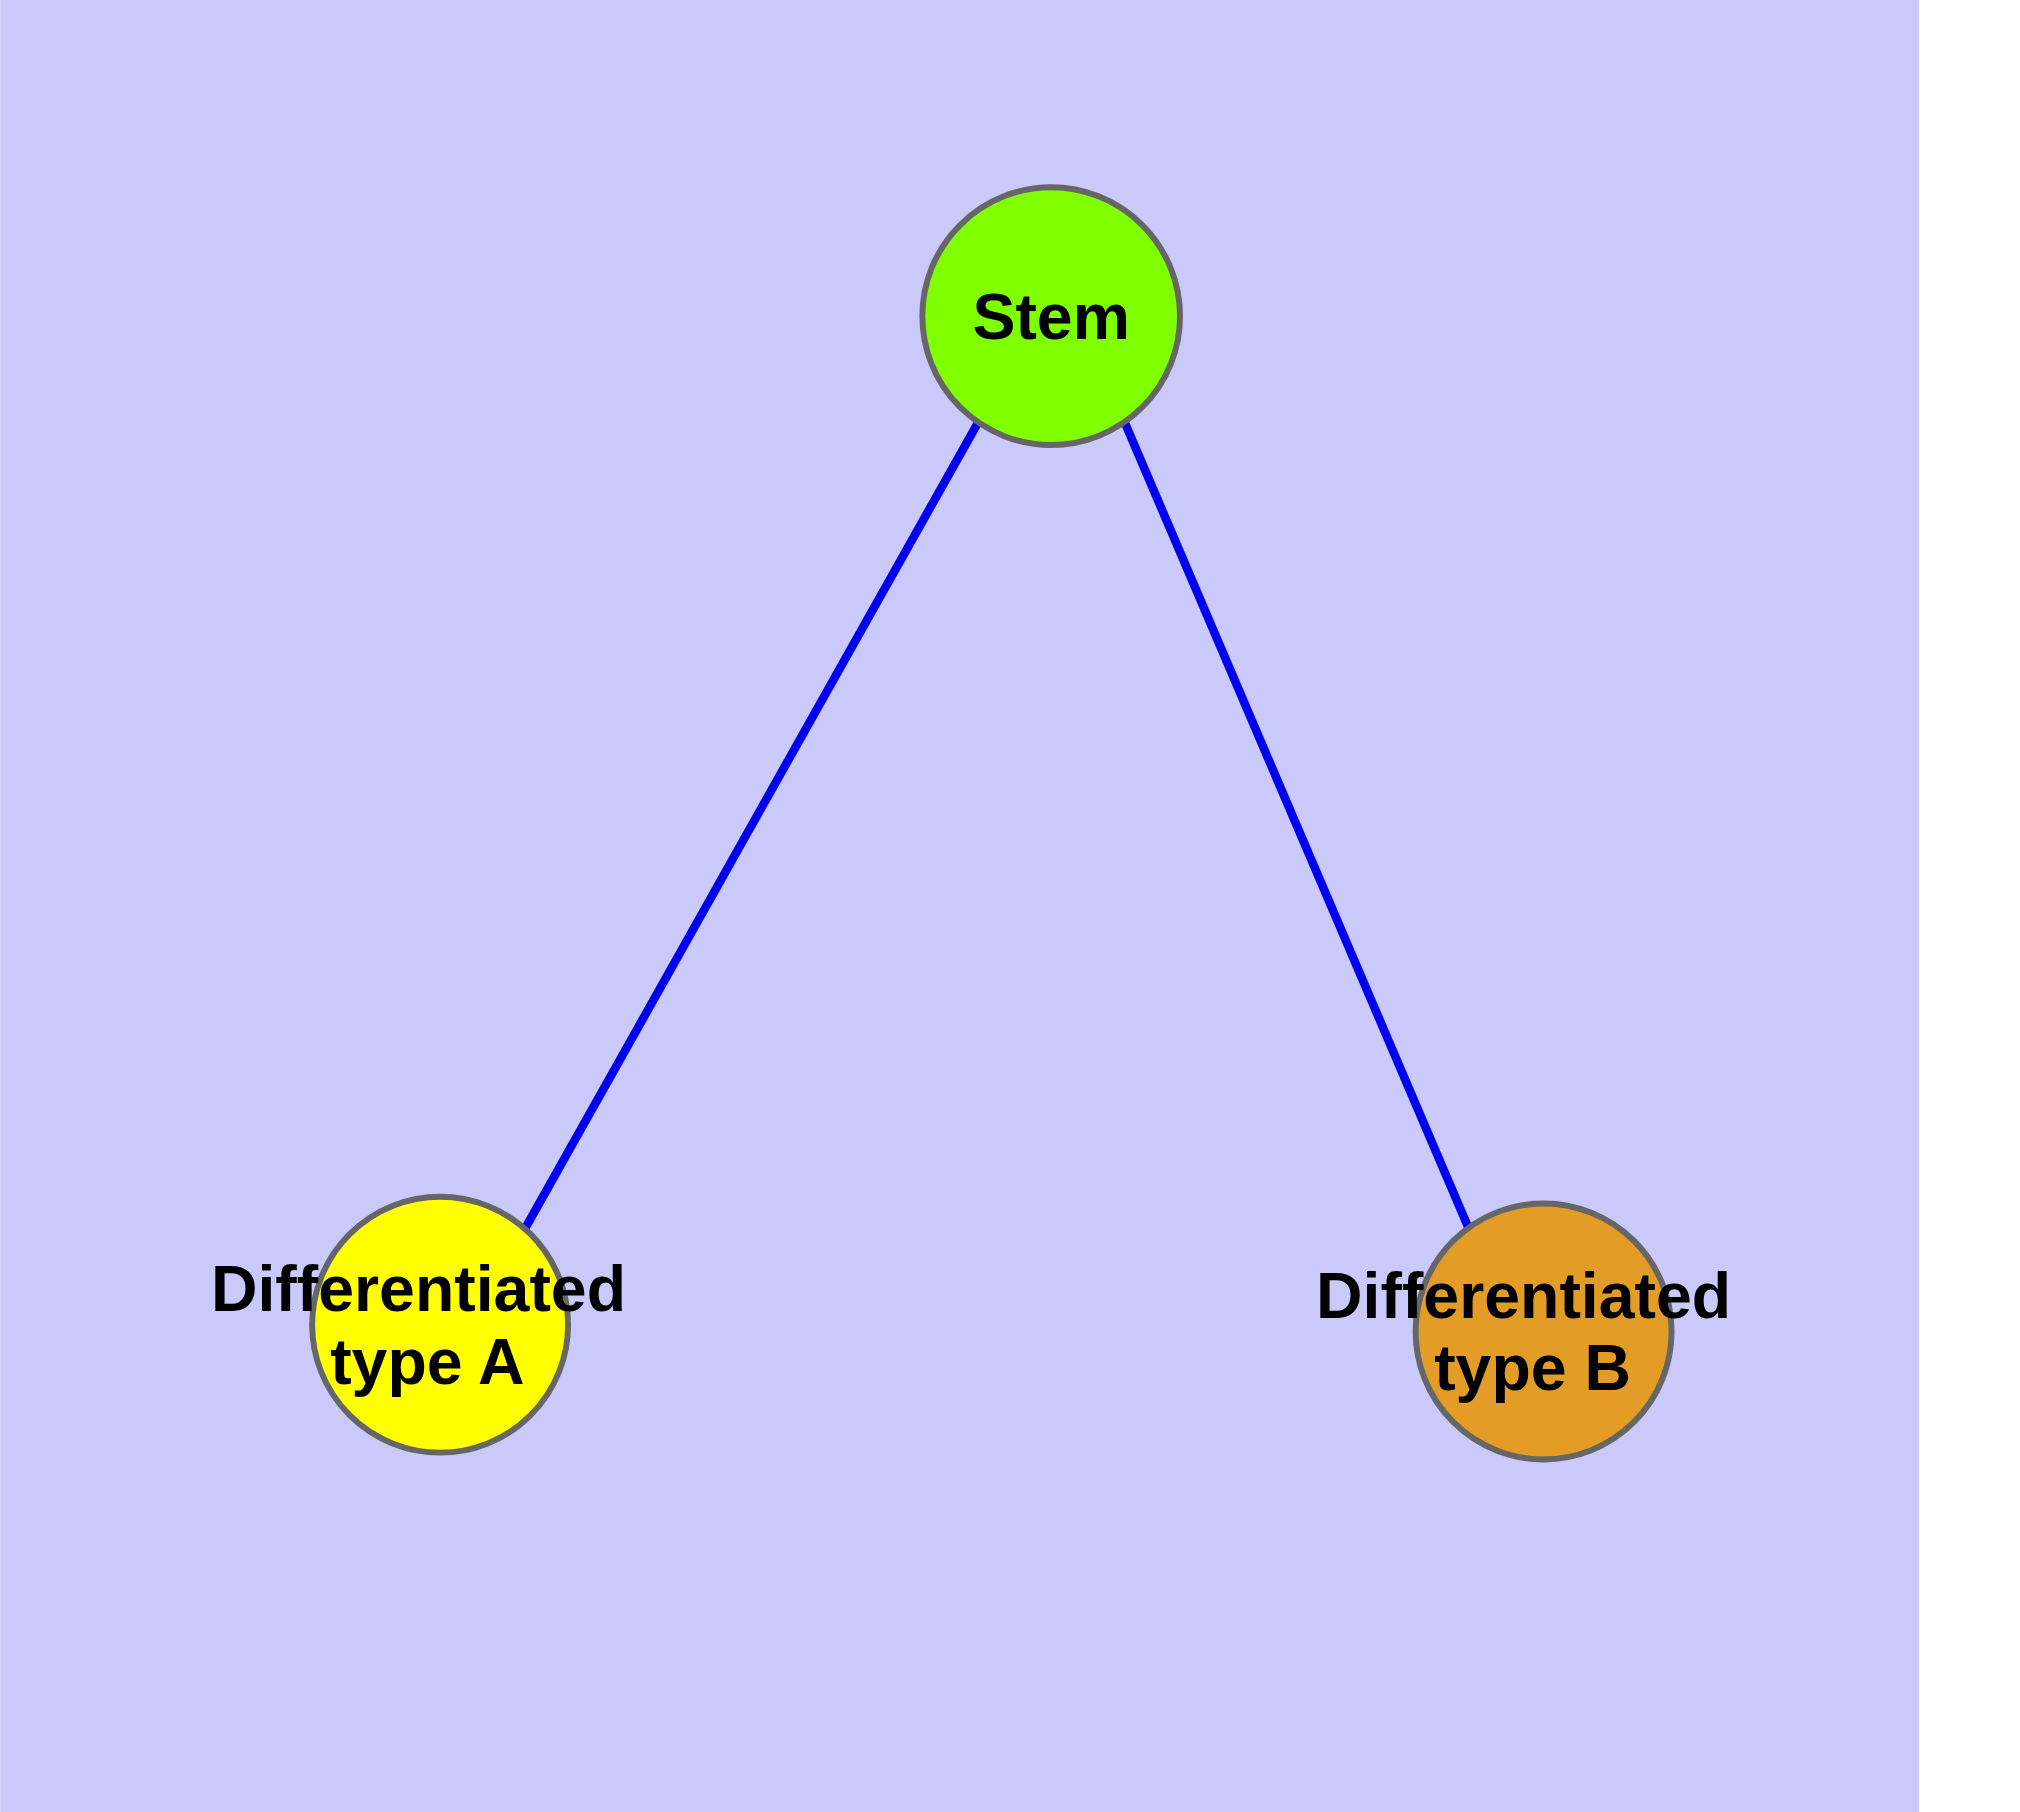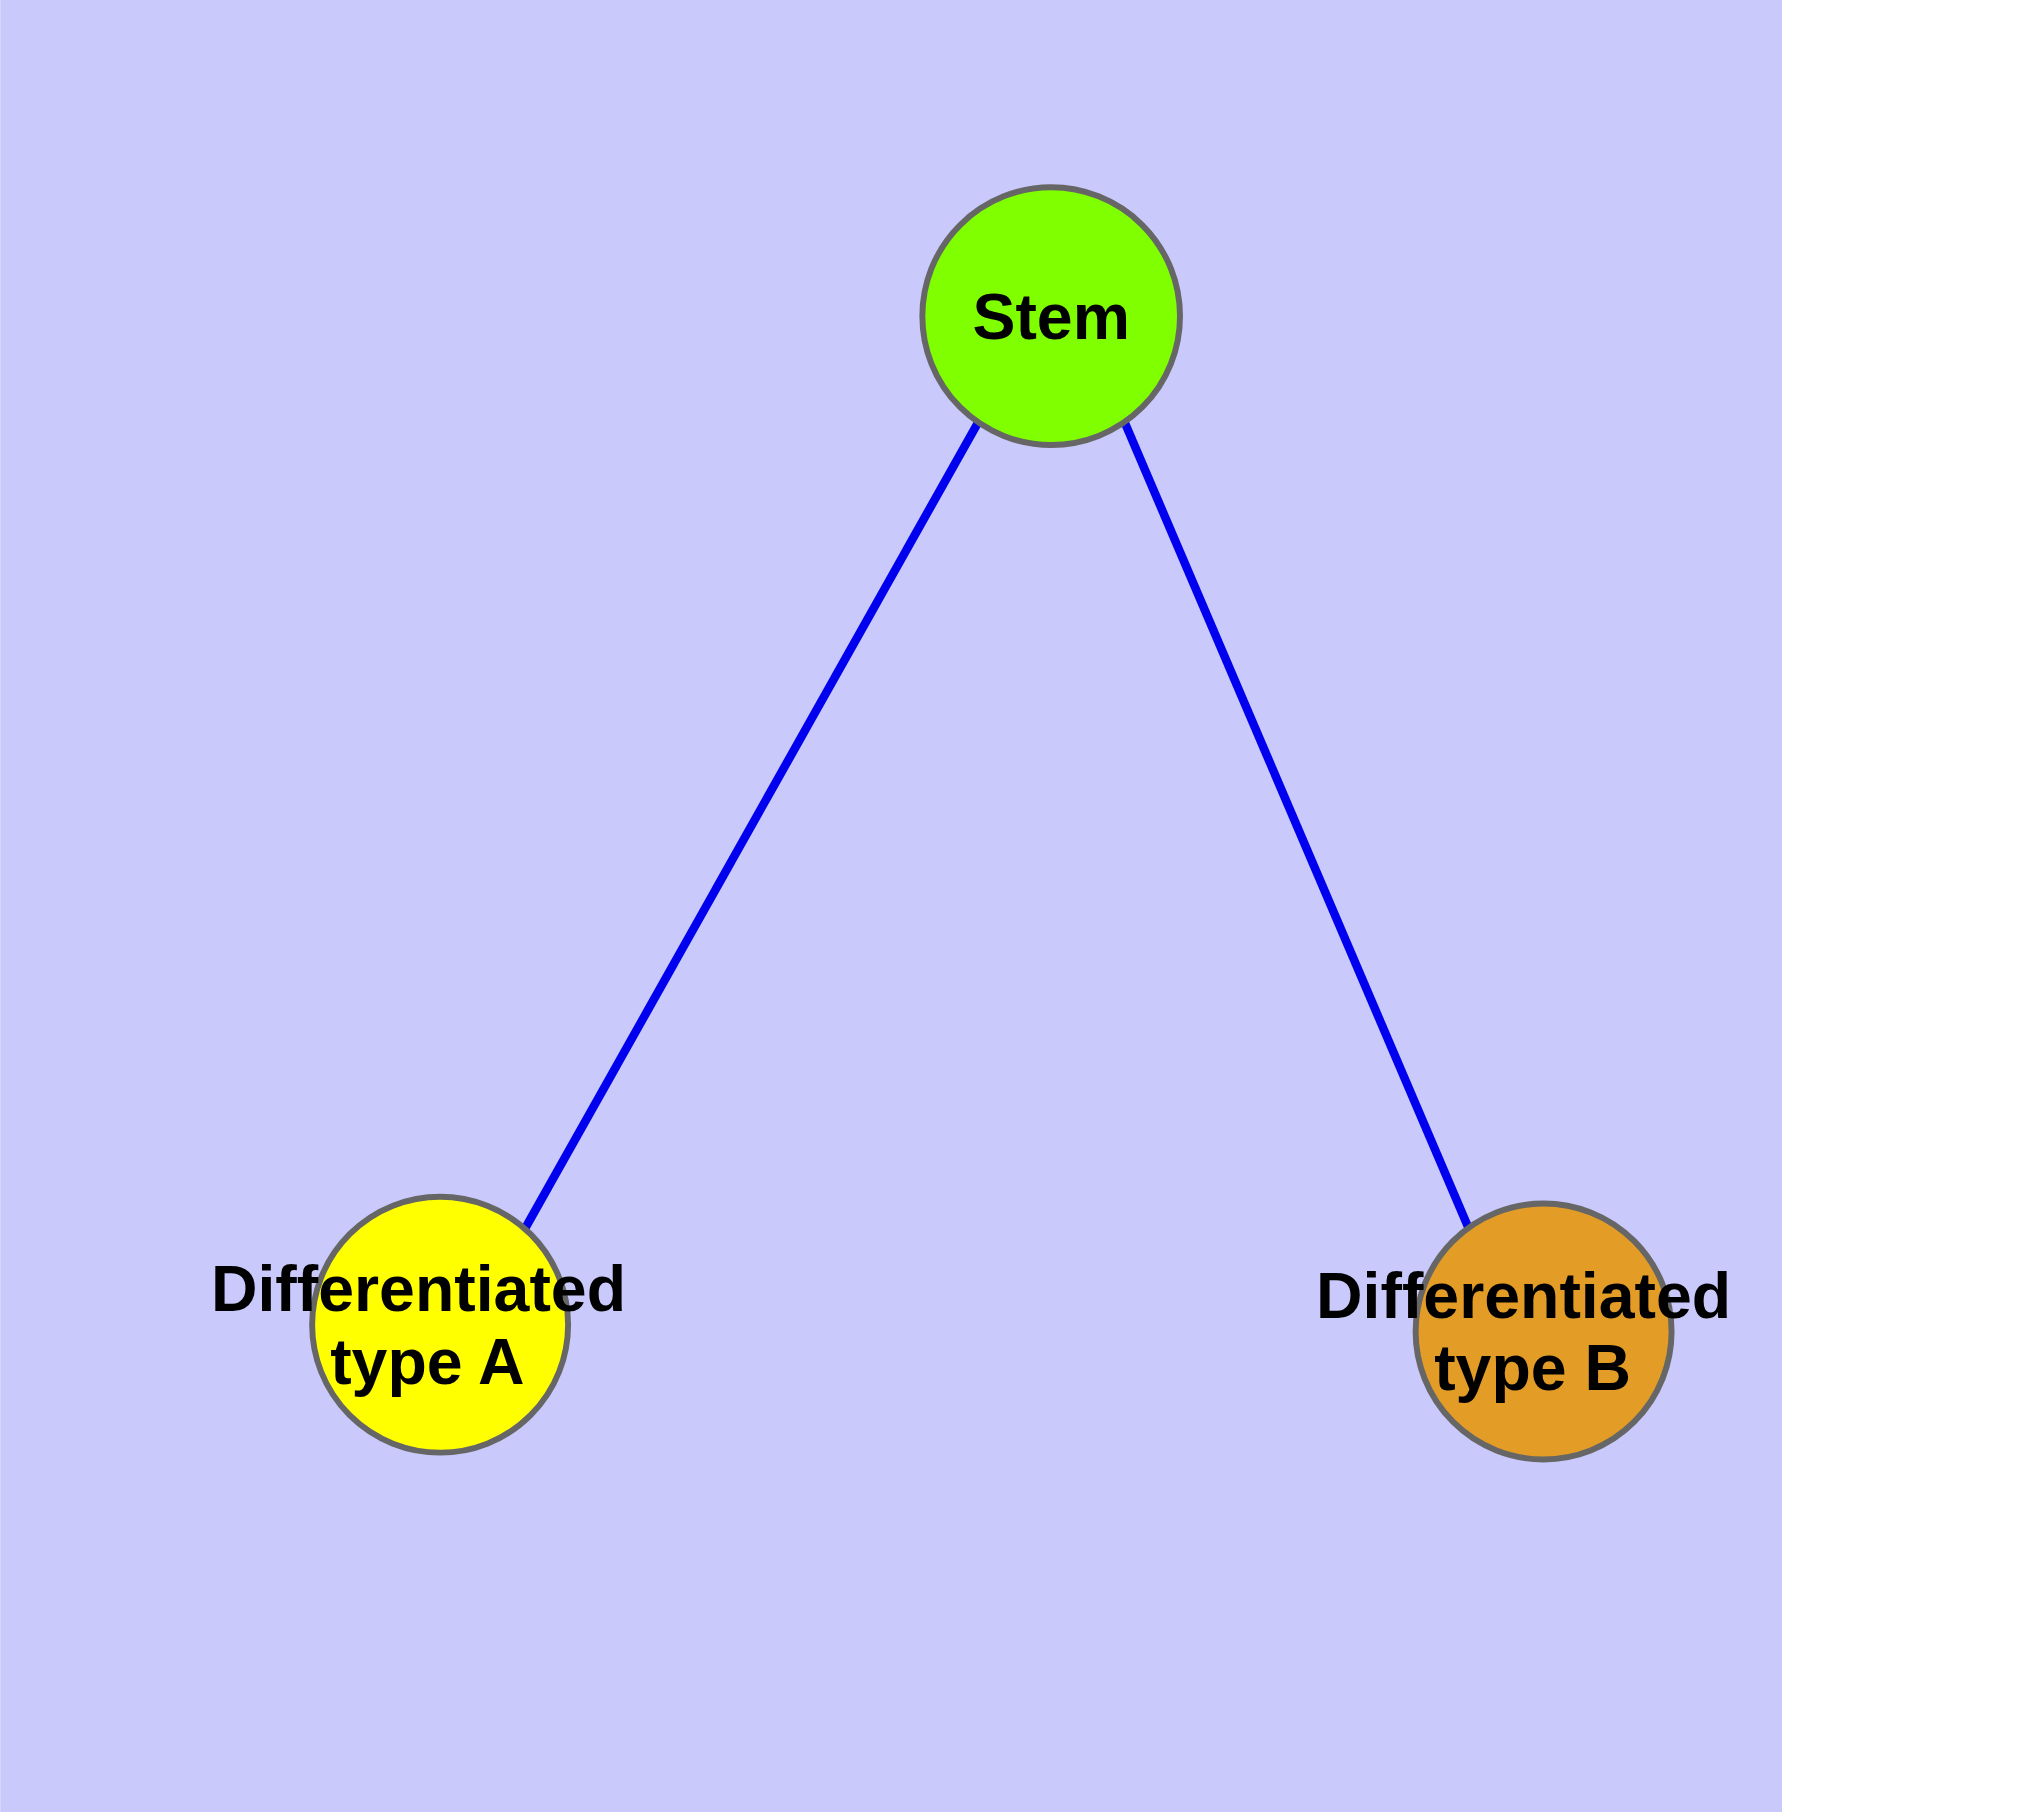--- a/index.html
+++ b/index.html
@@ -27,21 +27,21 @@
   .node-label {
     font-family: "Liberation Sans", sans-serif;
     font-weight: bold;
     fill: #000000;
     paint-order: normal;
   }
 </style>
 </head>
 <body>
 
-<div id="canvas" style="width: 1782px; height: 1812px;">
+<div id="canvas" style="width: 1919px; height: 1812px;">
   <svg id="graph-svg" viewBox="0 0 2384 2138" xmlns="http://www.w3.org/2000/svg" style="width: 2021px; height: 1812px;">
 
     <rect id="bg-rect" x="0" y="0" width="2384" height="2138" fill="#C9C9FB"></rect>
 
     <g id="edges-group">
       <line class="edge" id="edge-0" x1="1154" y1="498" x2="619" y2="1450" stroke="#0000EE" stroke-width="10" stroke-linecap="butt"></line>
       <line class="edge" id="edge-1" x1="1327" y1="499" x2="1732" y2="1448" stroke="#0000EE" stroke-width="10" stroke-linecap="butt"></line>
     </g>
 
     <g id="nodes-group">

